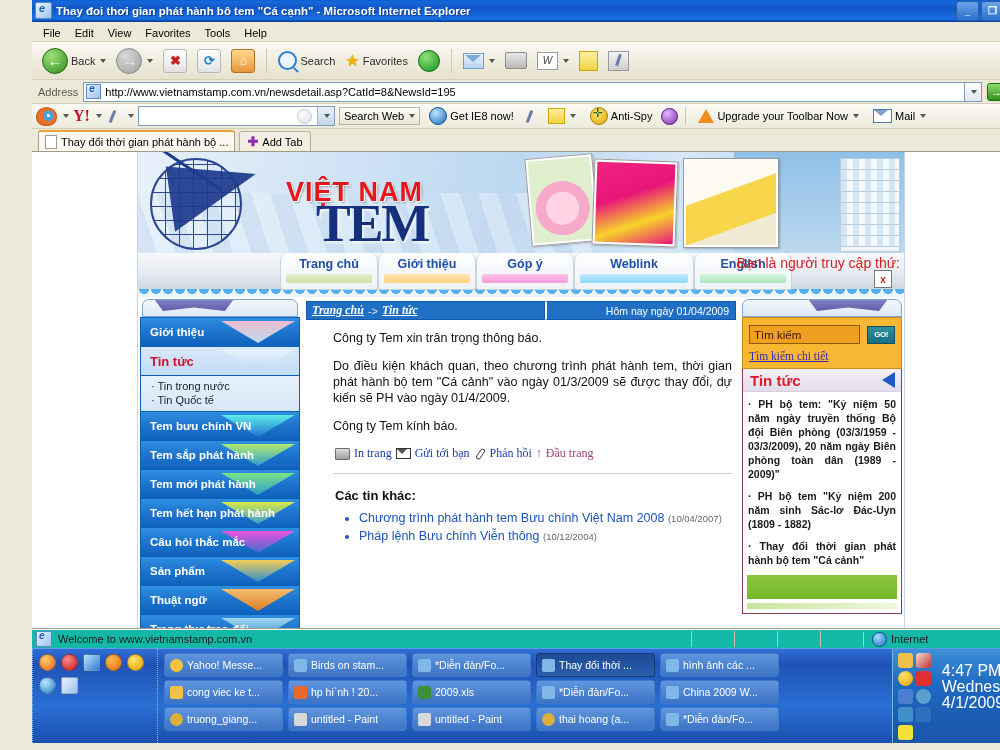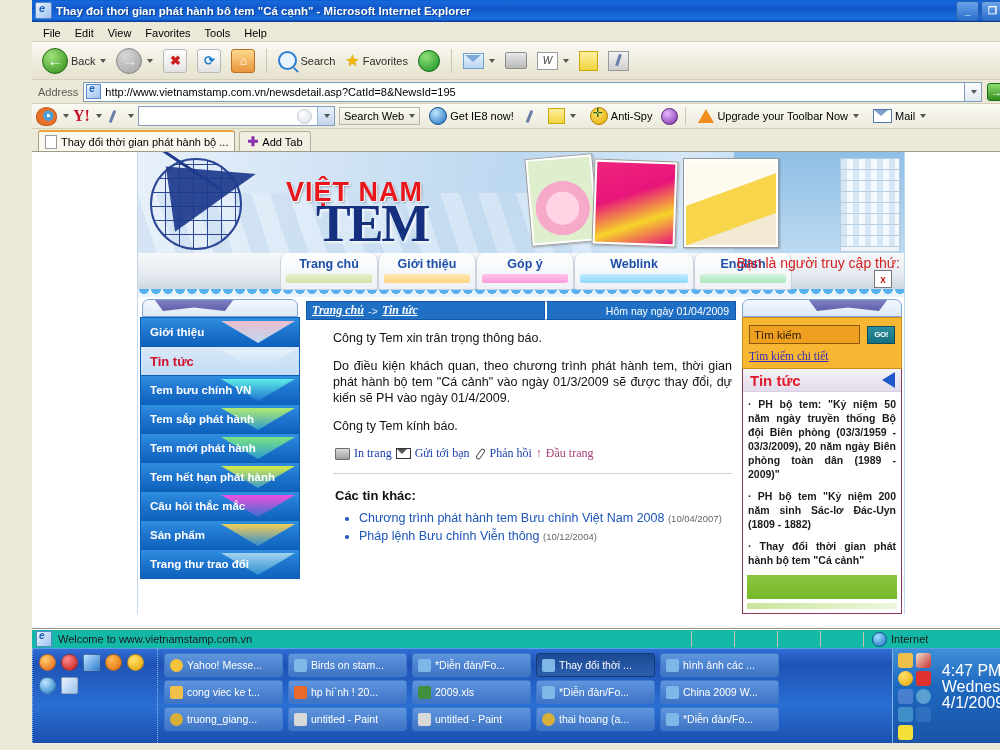--- a/index.html
+++ b/index.html
@@ -622,20 +622,24 @@
           <div class="lcol">
             <div class="lcap"></div>
             <div class="menu-item first">
               <span>Giới thiệu</span>
               <div class="tri" style="background:linear-gradient(180deg,#f4c0cd,#c7dff2);"></div>
             </div>
             <div class="menu-item active">
               <span>Tin tức</span>
               <div class="tri"></div>
             </div>
+            <div class="sub-wrap">
+              <div class="sub-item">Tin trong nước</div>
+              <div class="sub-item">Tin Quốc tế</div>
+            </div>
             <div class="menu-item">
               <span>Tem bưu chính VN</span>
               <div class="tri" style="background:linear-gradient(180deg,#5ff0e8,#1f76cf);"></div>
             </div>
             <div class="menu-item">
               <span>Tem sắp phát hành</span>
               <div class="tri" style="background:linear-gradient(180deg,#b8f06a,#2f9fd0);"></div>
             </div>
             <div class="menu-item">
               <span>Tem mới phát hành</span>
@@ -645,20 +649,24 @@
               <span>Tem hết hạn phát hành</span>
               <div class="tri" style="background:linear-gradient(180deg,#e0f03f,#3f9fd0);"></div>
             </div>
             <div class="menu-item">
               <span>Câu hỏi thắc mắc</span>
               <div class="tri" style="background:linear-gradient(180deg,#f84fe0,#3f6fd0);"></div>
             </div>
             <div class="menu-item">
               <span>Sản phẩm</span>
               <div class="tri" style="background:linear-gradient(180deg,#ffd24f,#2f8fd0);"></div>
+            </div>
+            <div class="menu-item">
+              <span>Thuật ngữ</span>
+              <div class="tri" style="background:linear-gradient(180deg,#ffc06a,#e8801f);"></div>
             </div>
             <div class="menu-item">
               <span>Trang thư trao đổi</span>
               <div class="tri" style="background:linear-gradient(180deg,#a8d8f0,#2f8fd0);"></div>
             </div>
           </div>
 
           <div class="ccol">
             <div class="crumbbar">
               <div class="crumb">

